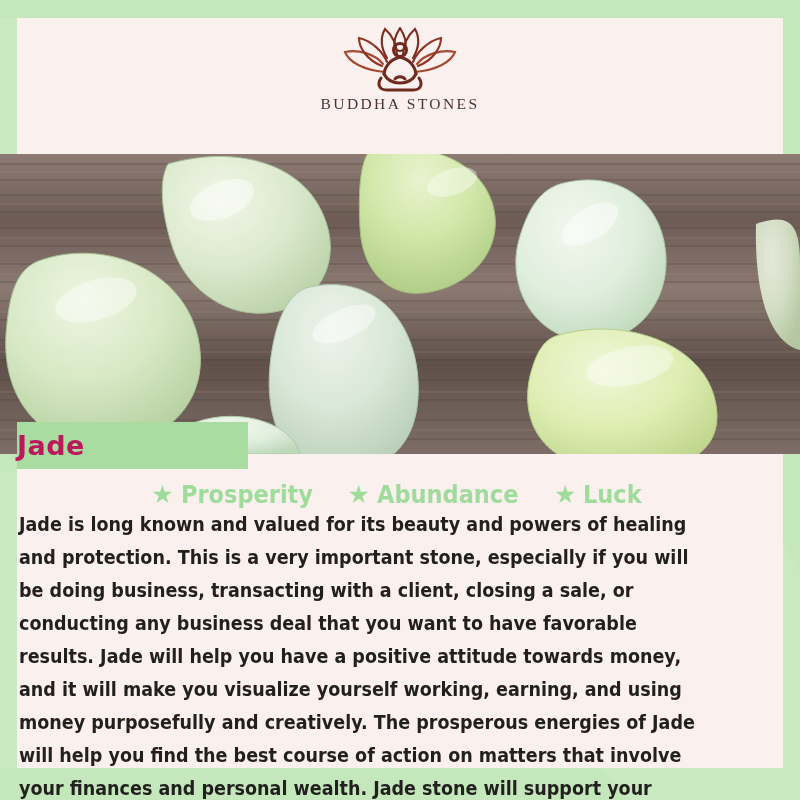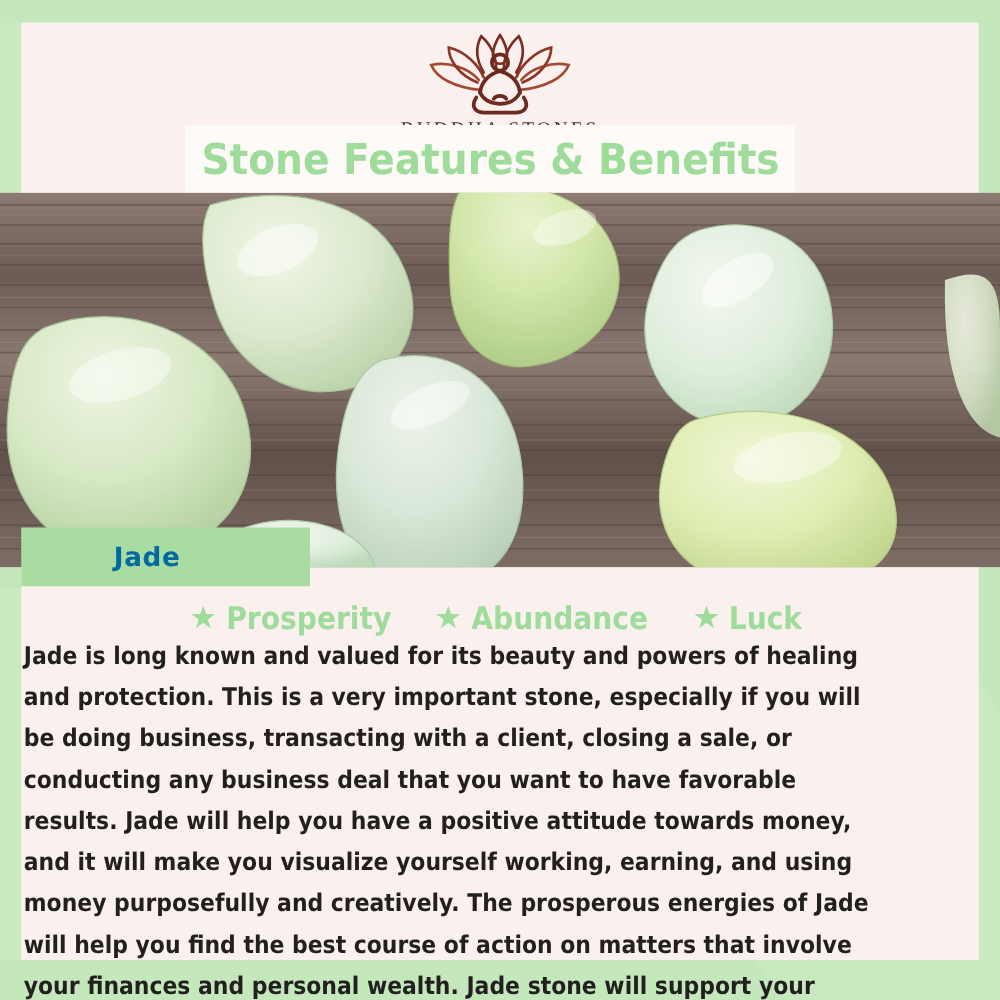--- a/index.html
+++ b/index.html
@@ -109,23 +109,22 @@
     top: 422px;
     width: 231px;
     height: 47px;
     background: #a8dca0;
     display: flex;
     align-items: center;
   }
   .name-bar .name-text {
     font-family: "DejaVu Sans", sans-serif;
     font-weight: bold;
-    font-size: 21px;
-    color: #0369a1;
-    margin-left: 74px;
+    font-size: 27px;
+    color: #be185d;
     letter-spacing: 0.5px;
   }
 
   
   .benefits {
     position: absolute;
     left: 0;
     top: 477px;
     width: 800px;
     height: 34px;
@@ -213,23 +212,20 @@
           <path d="M56 52 C52 58 54 64 62 64 L88 64 C96 64 98 58 94 52"></path>
 
           <path d="M70 53 C72 50 78 50 80 53"></path>
         </g>
       </svg>
       <div class="logo-text">BUDDHA STONES</div>
     </div>
 
   </div>
 
-  <div class="title-banner">
-    <span class="title-text">Stone Features &amp; Benefits</span>
-  </div>
 
   <div class="photo">
     <svg viewBox="0 0 800 300" preserveAspectRatio="none">
       <defs>
         <linearGradient id="wood" x1="0" y1="0" x2="0" y2="1">
           <stop offset="0%" stop-color="#8d7b74"></stop>
           <stop offset="22%" stop-color="#6d5c56"></stop>
           <stop offset="45%" stop-color="#8b7a72"></stop>
           <stop offset="70%" stop-color="#5f5049"></stop>
           <stop offset="100%" stop-color="#7d6d66"></stop>

